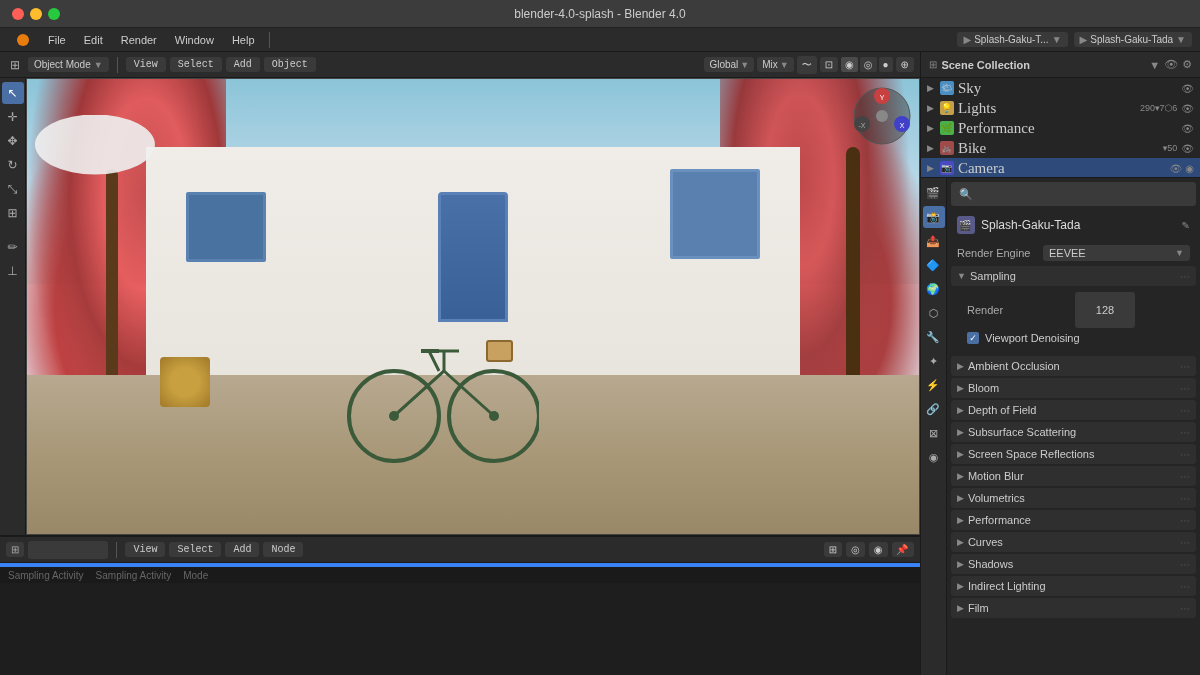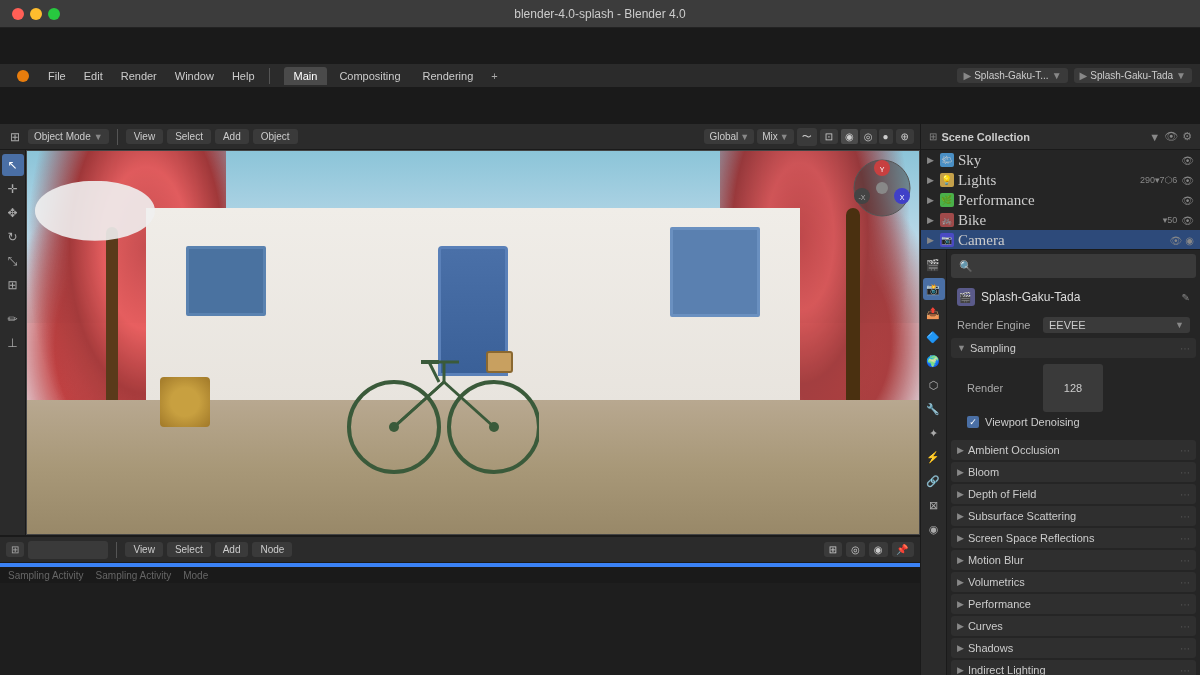--- a/index.html
+++ b/index.html
@@ -79,20 +79,21 @@
       cursor: pointer;
     }
     .toolbar-btn {
       padding: 2px 8px;
       font-size: 10px;
       color: #ccc;
       background: #3a3a3a;
       border: none;
       border-radius: 3px;
       cursor: pointer;
+      font-family: Liberation Mono, monospace;
     }
     .toolbar-separator {
       width: 1px;
       height: 16px;
       background: #555;
       margin: 0 4px;
     }
     .toolbar-icon {
       width: 18px;
       height: 18px;
@@ -348,25 +349,26 @@
       gap: 6px;
     }
     .sample-label {
       color: #aaa;
       font-size: 11px;
       min-width: 70px;
     }
     .sample-value {
       background: #3a3a3a;
       border-radius: 3px;
-      padding: 18px 8px;
+      padding: 12px 8px;
       font-size: 11px;
       color: #ccc;
       min-width: 60px;
       text-align: center;
+      margin-left: 32px;
     }
     .checkbox-row {
       display: flex;
       align-items: center;
       padding: 2px 16px;
       gap: 6px;
       margin-bottom: 4px;
     }
     .checkbox {
       width: 12px;
@@ -418,21 +420,20 @@
     }
 
     
     .app-container {
       width: 1200px;
       height: 675px;
       display: flex;
       flex-direction: column;
       background: #1a1a1a;
       overflow: hidden;
-      gap: 36px;
     }
 
     .content-area {
       flex: 1;
       display: flex;
       overflow: hidden;
     }
 
     .viewport-section {
       flex: 1;
@@ -475,26 +476,20 @@
       <svg width="14" height="14" viewBox="0 0 14 14" style="vertical-align:middle">
         <circle cx="7" cy="7" r="6" fill="#e87d0d"></circle>
       </svg>
     </div>
     <div class="menu-item">File</div>
     <div class="menu-item">Edit</div>
     <div class="menu-item">Render</div>
     <div class="menu-item">Window</div>
     <div class="menu-item">Help</div>
     <div class="toolbar-separator"></div>
-    <div class="workspace-tabs">
-      <div class="workspace-tab active">Main</div>
-      <div class="workspace-tab">Compositing</div>
-      <div class="workspace-tab">Rendering</div>
-      <div class="workspace-tab-plus">+</div>
-    </div>
     <div style="margin-left:auto; display:flex; gap:6px; align-items:center;">
       <div style="display:flex;align-items:center;gap:3px;background:#3a3a3a;border-radius:3px;padding:2px 6px;font-size:10px;">
         <span style="color:#888;">▶</span>
         <span>Splash-Gaku-T...</span>
         <span style="color:#888;">▼</span>
       </div>
       <div style="display:flex;align-items:center;gap:3px;background:#3a3a3a;border-radius:3px;padding:2px 6px;font-size:10px;">
         <span style="color:#888;">▶</span>
         <span>Splash-Gaku-Tada</span>
         <span style="color:#888;">▼</span>

